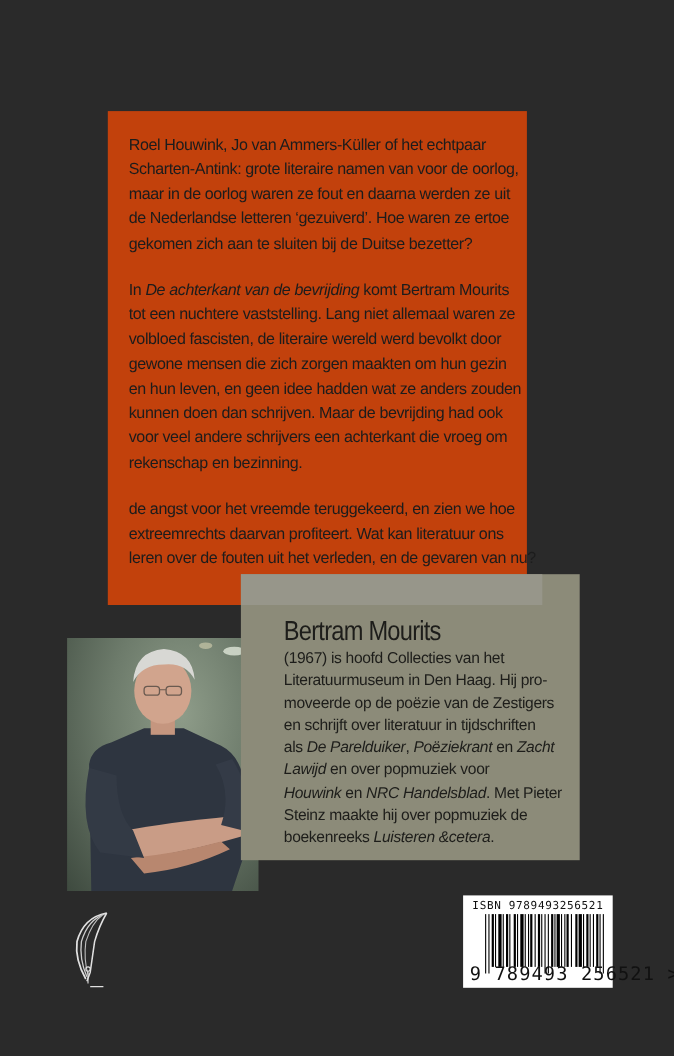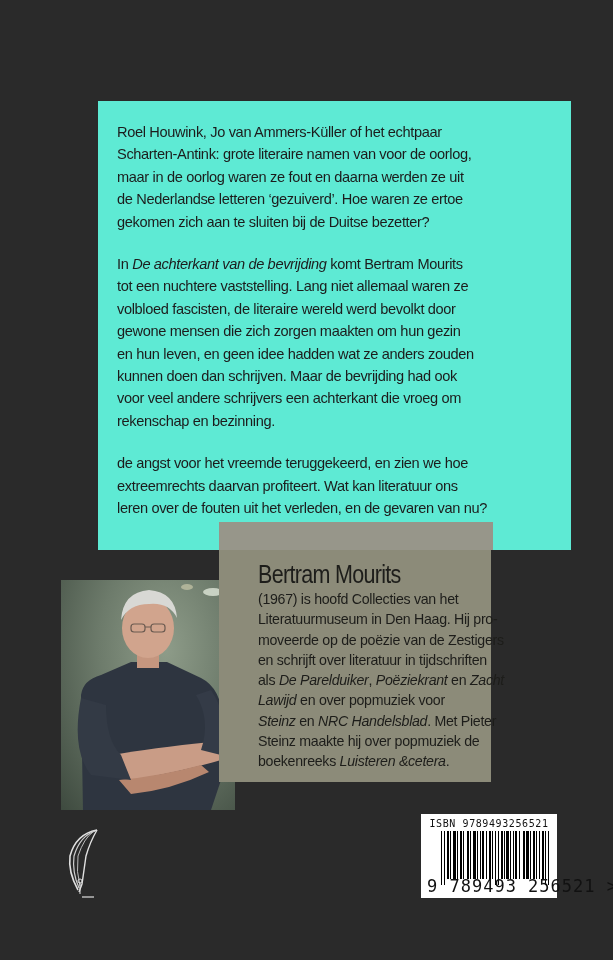--- a/index.html
+++ b/index.html
@@ -1,30 +1,30 @@
 <!DOCTYPE html>
 <html><head>
 <meta charset="utf-8">
 <style>
   html, body { margin:0; padding:0; }
   body {
     width:613px; height:960px; background:#2a2a2a; position:relative; overflow:hidden;
     font-family:"Liberation Sans", sans-serif;
   }
   .grey-box {
-    position:absolute; left:98px; top:101px; width:473px; height:449px;
-    background:#5eead4; box-sizing:border-box; padding:20px 0 0 19px;
+    position:absolute; left:98px; top:101px; width:381px; height:449px;
+    background:#c2410c; box-sizing:border-box; padding:20px 0 0 19px;
   }
   .grey-box p {
     margin:0 0 20px 0; font-size:14.6px; line-height:22.4px; color:#1c1c1c;
     letter-spacing:-0.35px; font-stretch:condensed;
   }
   .grey-box p span { display:block; white-space:nowrap; }
   .green-box {
-    position:absolute; left:219px; top:522px; width:272px; height:260px;
+    position:absolute; left:219px; top:522px; width:308px; height:260px;
     background:#8c8b79; box-sizing:border-box; padding:38px 0 0 39px;
     box-shadow: 0 0 0 0 #000;
   }
   .green-box .overlap {
     position:absolute; left:0; top:0; width:274px; height:28px; background:#97968a;
   }
   .author-name {
     font-size:25px; line-height:28px; color:#1d1d1a; margin:0 0 1px 0;
     letter-spacing:-0.8px; transform:scaleX(0.86); transform-origin:left;
     white-space:nowrap;
@@ -102,21 +102,21 @@
 <div class="green-box">
   <div class="overlap"></div>
   <div class="author-name">Bertram Mourits</div>
   <div class="bio">
     <span>(1967) is hoofd Collecties van het</span>
     <span>Literatuurmuseum in Den Haag. Hij pro-</span>
     <span>moveerde op de poëzie van de Zestigers</span>
     <span>en schrijft over literatuur in tijdschriften</span>
     <span><b style="font-weight:normal">als </b><i>De Parelduiker</i><b style="font-weight:normal">, </b><i>Poëziekrant</i><b style="font-weight:normal"> en </b><i>Zacht</i></span>
     <span><i>Lawijd</i><b style="font-weight:normal"> en over popmuziek voor</b></span>
-    <span><i>Steinz</i><b style="font-weight:normal"> en </b><i>NRC Handelsblad</i><b style="font-weight:normal">. Met Pieter</b></span>
+    <span><i>Houwink</i><b style="font-weight:normal"> en </b><i>NRC Handelsblad</i><b style="font-weight:normal">. Met Pieter</b></span>
     <span>Steinz maakte hij over popmuziek de</span>
     <span><b style="font-weight:normal">boekenreeks </b><i>Luisteren &amp;cetera</i><b style="font-weight:normal">.</b></span>
   </div>
 </div>
 
 <div class="logo">
   <svg width="40" height="76" viewBox="0 0 40 76">
     <path d="M35 4 Q14 8 8 30 Q6 46 16 64" fill="none" stroke="#e0e0e0" stroke-width="1.6"></path>
     <path d="M33 5 Q18 10 12 30 Q10 46 17 62" fill="none" stroke="#cfcfcf" stroke-width="1.2"></path>
     <path d="M31 6 Q22 12 16 30 Q14 46 18 60" fill="none" stroke="#bdbdbd" stroke-width="1"></path>

